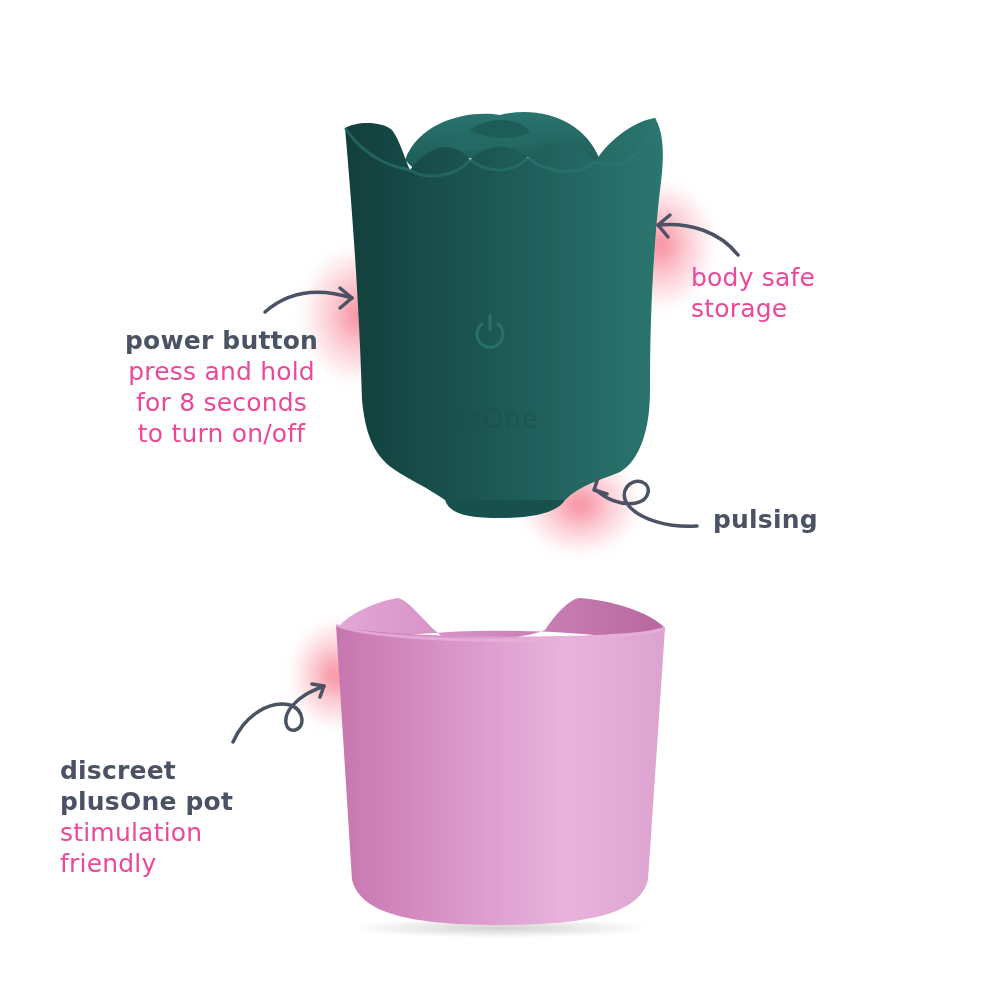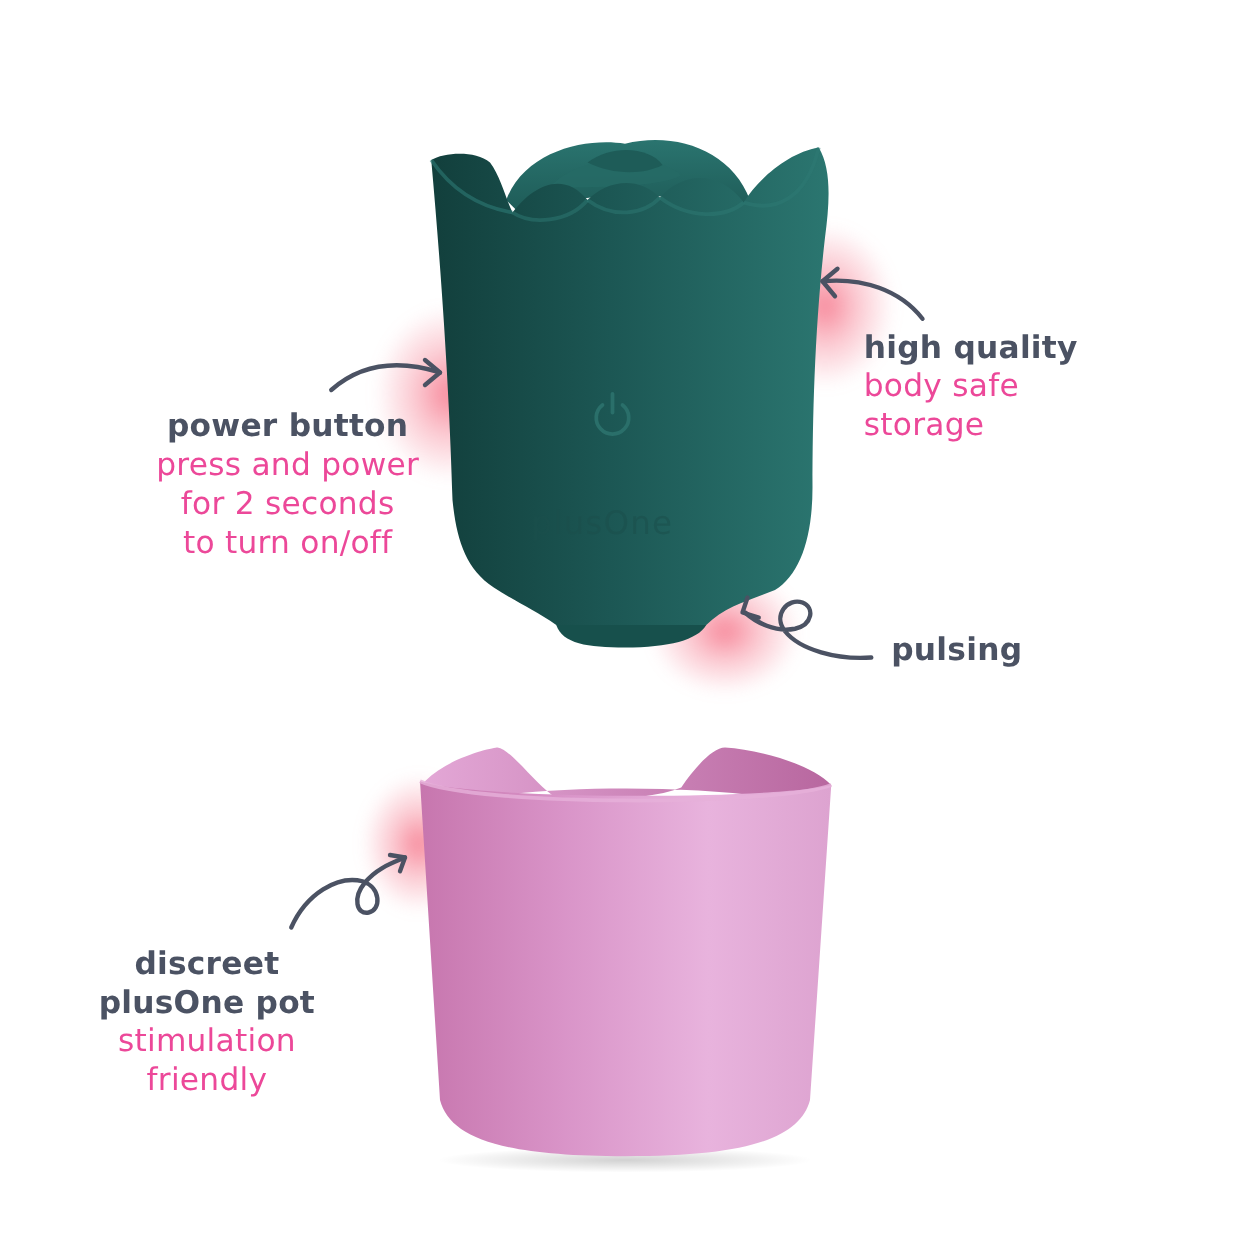--- a/index.html
+++ b/index.html
@@ -9,21 +9,21 @@
     }
     .stage { position: absolute; left: 0; top: 0; width: 1000px; height: 1000px; }
     .glow {
       position: absolute; border-radius: 50%;
       background: radial-gradient(closest-side, rgba(244, 96, 120, 0.75), rgba(244, 96, 120, 0.35) 45%, rgba(255,255,255,0) 100%);
       filter: blur(6px);
     }
     .callout { position: absolute; color: #4b5263; font-size: 25px; line-height: 31px; letter-spacing: 0.2px; }
     .callout .title { font-weight: bold; display: block; }
     .callout .line { display: block; font-weight: normal; color: #ec4899; }
-    .right-align { text-align: center; }
+    .right-align { text-align: left; }
     svg { position: absolute; overflow: visible; }
     .emboss { position: absolute; color: #1f5a57; opacity: 0.55; }
   </style>
 </head>
 <body>
 
 <div class="stage">
 
   <div class="glow" style="left:300px; top:245px; width:120px; height:140px;"></div>
   <div class="glow" style="left:605px; top:180px; width:110px; height:130px;"></div>
@@ -126,27 +126,26 @@
   </svg>
   <svg style="left:0; top:0;" width="1000" height="1000" viewBox="0 0 1000 1000">
     <g fill="none" stroke="#4b5263" stroke-width="3.5" stroke-linecap="round" stroke-linejoin="round">
       <path d="M233 742 C245 715 270 700 290 705 C305 710 305 728 295 730 C285 732 282 718 292 706 C302 694 315 690 324 686"></path>
       <path d="M312 684 L324 686 L320 697"></path>
     </g>
   </svg>
 
   <div class="callout" style="left:125px; top:325px;text-align:center;">
     <span class="title">power button</span>
-    <span class="line">press and power</span>
-    <span class="line">for 2 seconds</span>
+    <span class="line">press and hold</span>
+    <span class="line">for 8 seconds</span>
     <span class="line">to turn on/off</span>
   </div>
 
   <div class="callout" style="left:691px; top:262px;">
-    <span class="title">high quality</span>
     <span class="line">body safe</span>
     <span class="line">storage</span>
   </div>
 
   <div class="callout" style="left:713px; top:504px;">
     <span class="title">pulsing</span>
   </div>
 
   <div class="callout right-align" style="left:60px; top:755px; width:211px;">
     <span class="title">discreet</span>

